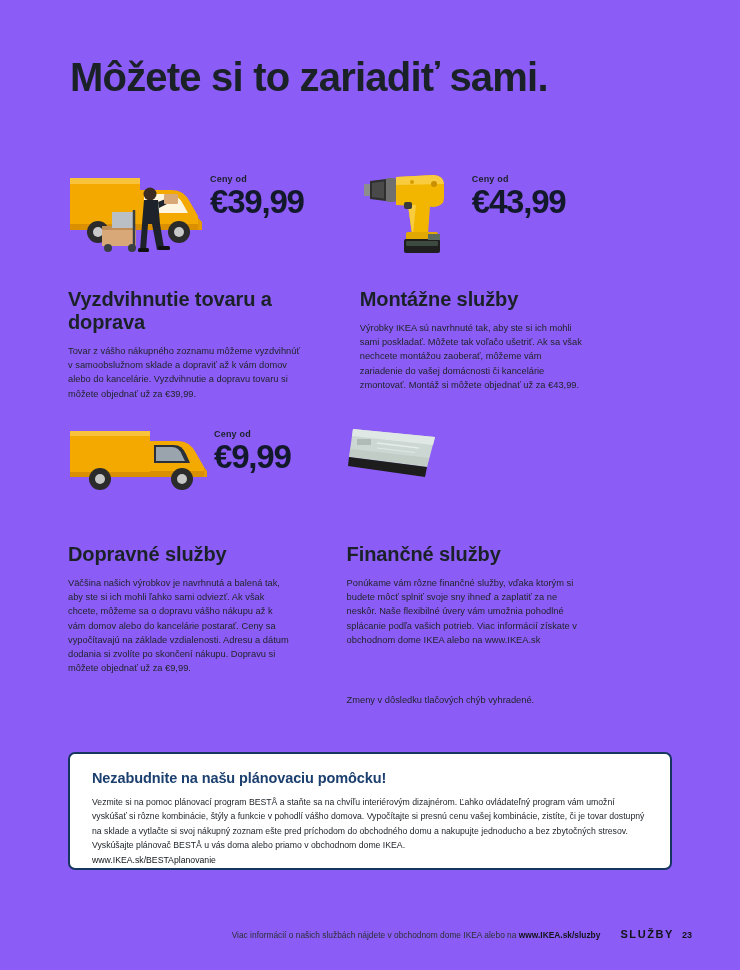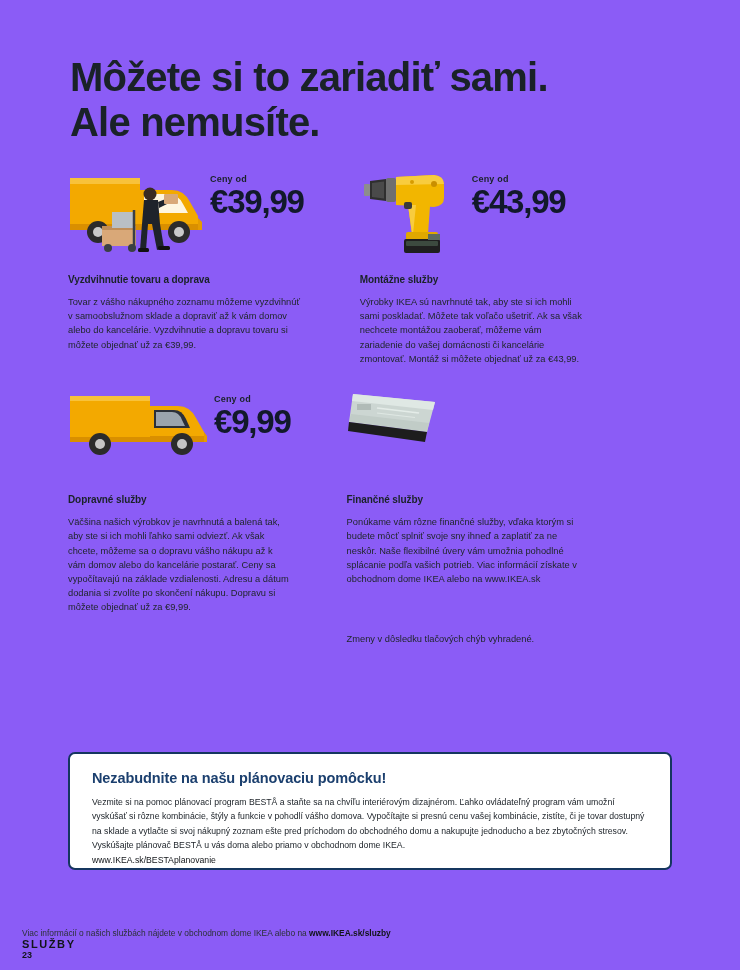--- a/index.html
+++ b/index.html
@@ -93,24 +93,24 @@
   }
   .svc-price {
     font-size: 33px;
     font-weight: bold;
     color: #12192b;
     letter-spacing: -1.2px;
     line-height: 1;
   }
 
   .svc-title {
-    font-size: 10px;
+    font-size: 20px;
     font-weight: bold;
     color: #1a2228;
-    margin-top: 14px;
+    margin-top: 28px;
     letter-spacing: -0.1px;
   }
   .svc-body {
     font-size: 9.3px;
     line-height: 1.53;
     color: #20262c;
     margin-top: 10px;
     max-width: 268px;
   }
   .col-right .svc-body { max-width: 300px; }
@@ -163,49 +163,48 @@
 
   
   .footer {
     position: absolute;
     left: 0;
     top: 928px;
     width: 740px;
     display: flex;
     justify-content: flex-end;
     align-items: baseline;
+    padding-right: 48px;
     box-sizing: border-box;
     font-size: 8.4px;
     color: #2a3036;
-    flex-direction: column;
   }
   .footer-text { }
   .footer-text b { font-weight: bold; color: #111418; }
   .footer-section {
     font-size: 11px;
     font-weight: bold;
     letter-spacing: 1.6px;
     color: #111418;
     margin-left: 20px;
   }
   .footer-page {
     font-size: 9px;
     font-weight: bold;
     color: #111418;
-    margin-left: 22px;
+    margin-left: 8px;
   }
 </style>
 </head>
 <body>
 
 <div class="page">
 
   <h1 class="headline">
     <span class="line">Môžete si to zariadiť sami.</span>
-    <span class="line">Ale nemusíte.</span>
   </h1>
 
   <div class="services">
 
     <div class="srow row1">
 
       <div class="service col-left">
         <div class="svc-top">
           <div class="svc-art art art-truck-person">
             <svg viewBox="0 0 136 88" width="136" height="88">

